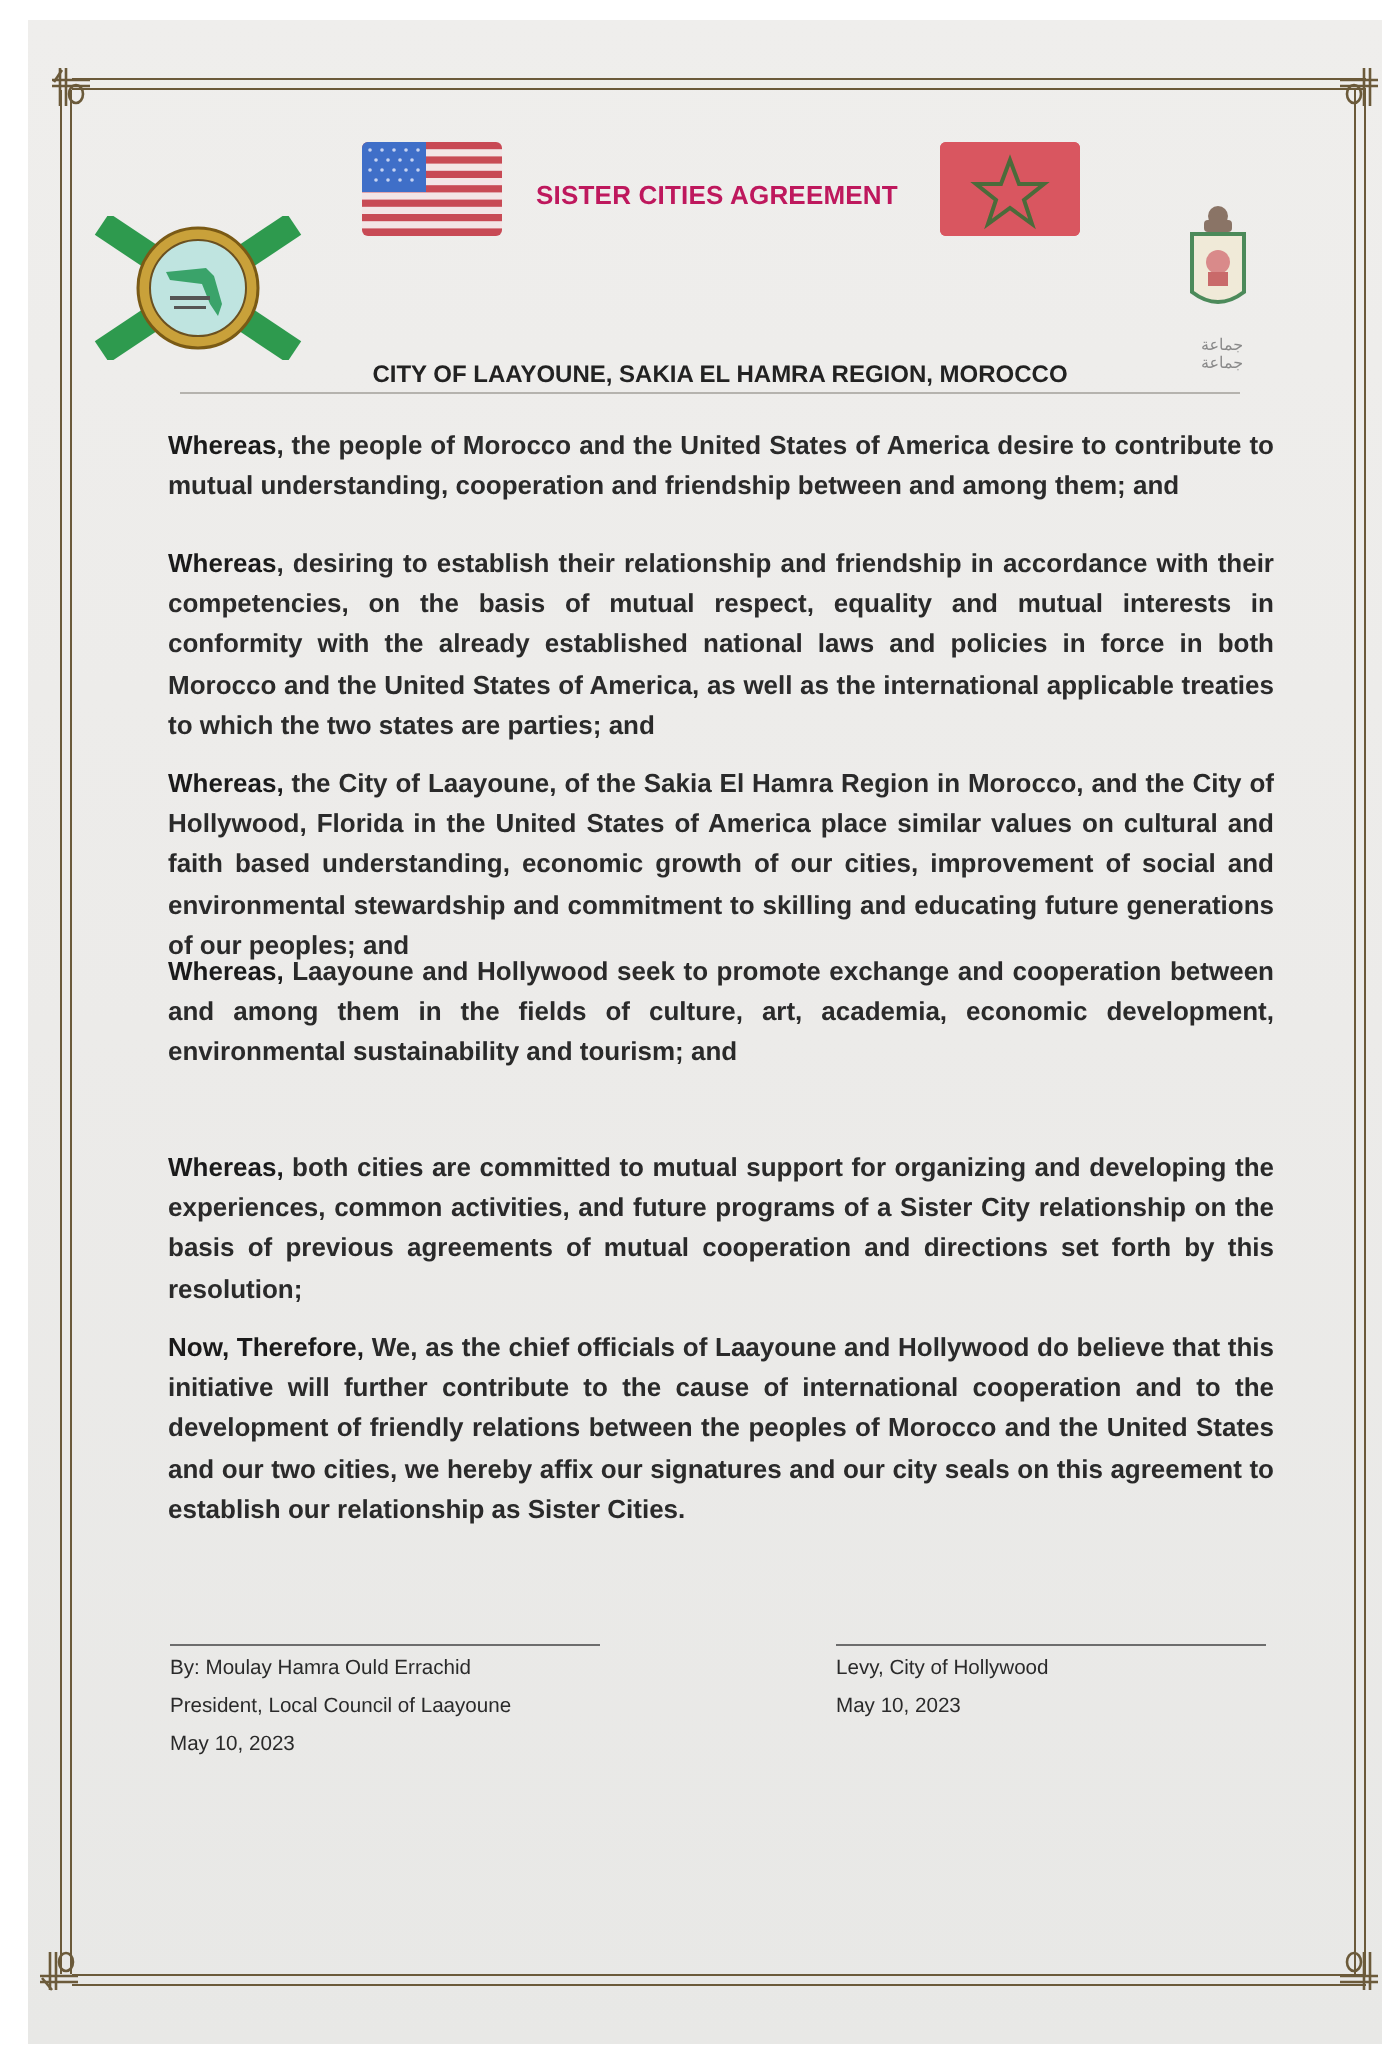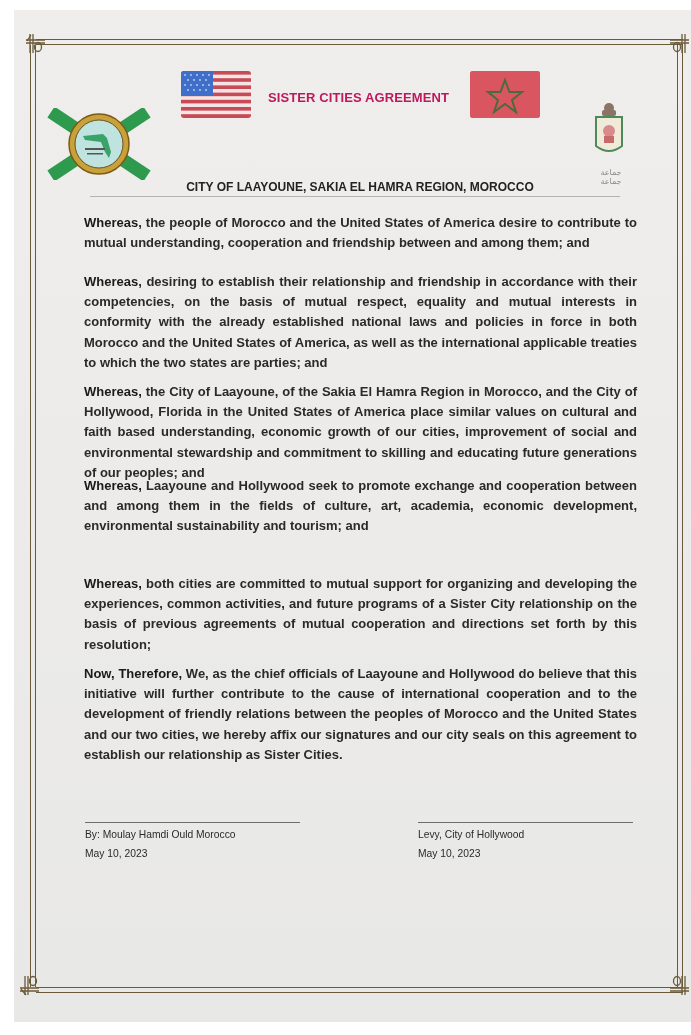--- a/index.html
+++ b/index.html
@@ -256,21 +256,22 @@
 <p class="body-text p3"><b>Whereas,</b><span> the City of Laayoune, of the Sakia El Hamra Region in Morocco, and the City of Hollywood, Florida in the United States of America place similar values on cultural and faith based understanding, economic growth of our cities, improvement of social and environmental stewardship and commitment to skilling and educating future generations of our peoples; and</span></p>
 
 <p class="body-text p4"><b>Whereas,</b><span> Laayoune and Hollywood seek to promote exchange and cooperation between and among them in the fields of culture, art, academia, economic development, environmental sustainability and tourism; and</span></p>
 
 <p class="body-text p5"><b>Whereas,</b><span> both cities are committed to mutual support for organizing and developing the experiences, common activities, and future programs of a Sister City relationship on the basis of previous agreements of mutual cooperation and directions set forth by this resolution;</span></p>
 
 <p class="body-text p6"><b>Now, Therefore,</b><span> We, as the chief officials of Laayoune and Hollywood do believe that this initiative will further contribute to the cause of international cooperation and to the development of friendly relations between the peoples of Morocco and the United States and our two cities, we hereby affix our signatures and our city seals on this agreement to establish our relationship as Sister Cities.</span></p>
 
 <div class="sig-block sig-left">
   <div class="sig-line"></div>
-  <div>By:  Moulay Hamdi Ould Morocco</div>
+  <div>By:  Moulay Hamra Ould Errachid</div>
+  <div>President, Local Council of Laayoune</div>
   <div>May 10, 2023</div>
 </div>
 
 <div class="sig-block sig-right">
   <div class="sig-line"></div>
   <div>Levy, City of Hollywood</div>
   <div>May 10, 2023</div>
 </div>
 
 </body></html>

